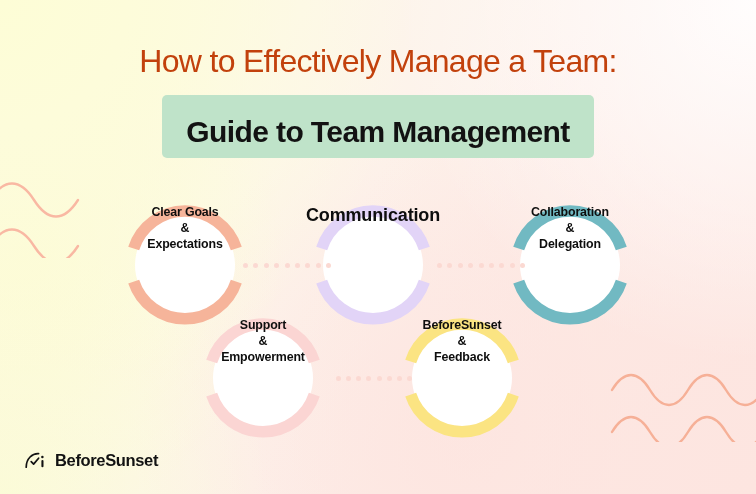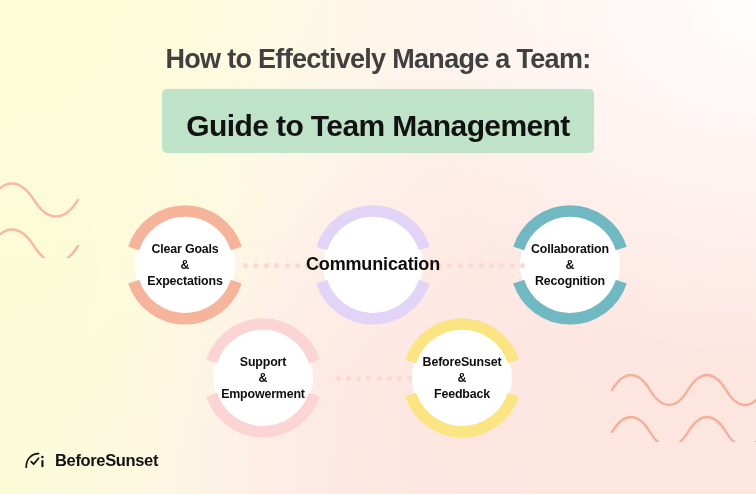--- a/index.html
+++ b/index.html
@@ -45,24 +45,24 @@
 
   
   .headline-wrap {
     position: absolute;
     left: 0;
     top: 44px;
     width: 756px;
     text-align: center;
   }
   .headline {
-    font-size: 27px;
-    font-weight: 700;
+    font-size: 32px;
+    font-weight: 400;
     letter-spacing: -0.7px;
-    color: #404040;
+    color: #c2410c;
     line-height: 1.12;
     white-space: nowrap;
   }
   .subtitle-band {
     display: inline-block;
     margin-top: 15px;
     background: #bfe3c9;
     border-radius: 5px;
     padding: 21px 24px 11px 24px;
   }
@@ -79,21 +79,21 @@
   .diagram {
     position: absolute;
     left: 0;
     top: 0;
     width: 756px;
     height: 494px;
   }
   .node {
     position: absolute;
     display: flex;
-    align-items: center;
+    align-items: flex-start;
     justify-content: center;
   }
   .node .ring {
     position: absolute;
     left: 0;
     top: 0;
   }
   .node-label {
     position: relative;
     z-index: 3;
@@ -228,21 +228,21 @@
     <div class="node" style="left:509px; top:204px; width:122px; height:122px;">
       <svg class="ring" width="122" height="122" viewBox="0 0 122 122">
         <circle cx="61" cy="61" r="50" fill="#ffffff"></circle>
         <path d="M 61 7 A 54 54 0 0 1 112.3 44.4" fill="none" stroke="#71b9c2" stroke-width="11.5"></path>
         <path d="M 112.3 77.6 A 54 54 0 0 1 9.7 77.6" fill="none" stroke="#71b9c2" stroke-width="11.5"></path>
         <path d="M 9.7 44.4 A 54 54 0 0 1 61 7" fill="none" stroke="#71b9c2" stroke-width="11.5"></path>
       </svg>
       <div class="node-label">
         <div>Collaboration</div>
         <div class="amp">&amp;</div>
-        <div>Recognition</div>
+        <div>Delegation</div>
       </div>
     </div>
 
     <div class="node" style="left:202px; top:317px; width:122px; height:122px;">
       <svg class="ring" width="122" height="122" viewBox="0 0 122 122">
         <circle cx="61" cy="61" r="50" fill="#ffffff"></circle>
         <path d="M 61 7 A 54 54 0 0 1 112.3 44.4" fill="none" stroke="#fbd5d3" stroke-width="11.5"></path>
         <path d="M 112.3 77.6 A 54 54 0 0 1 9.7 77.6" fill="none" stroke="#fbd5d3" stroke-width="11.5"></path>
         <path d="M 9.7 44.4 A 54 54 0 0 1 61 7" fill="none" stroke="#fbd5d3" stroke-width="11.5"></path>
       </svg>

